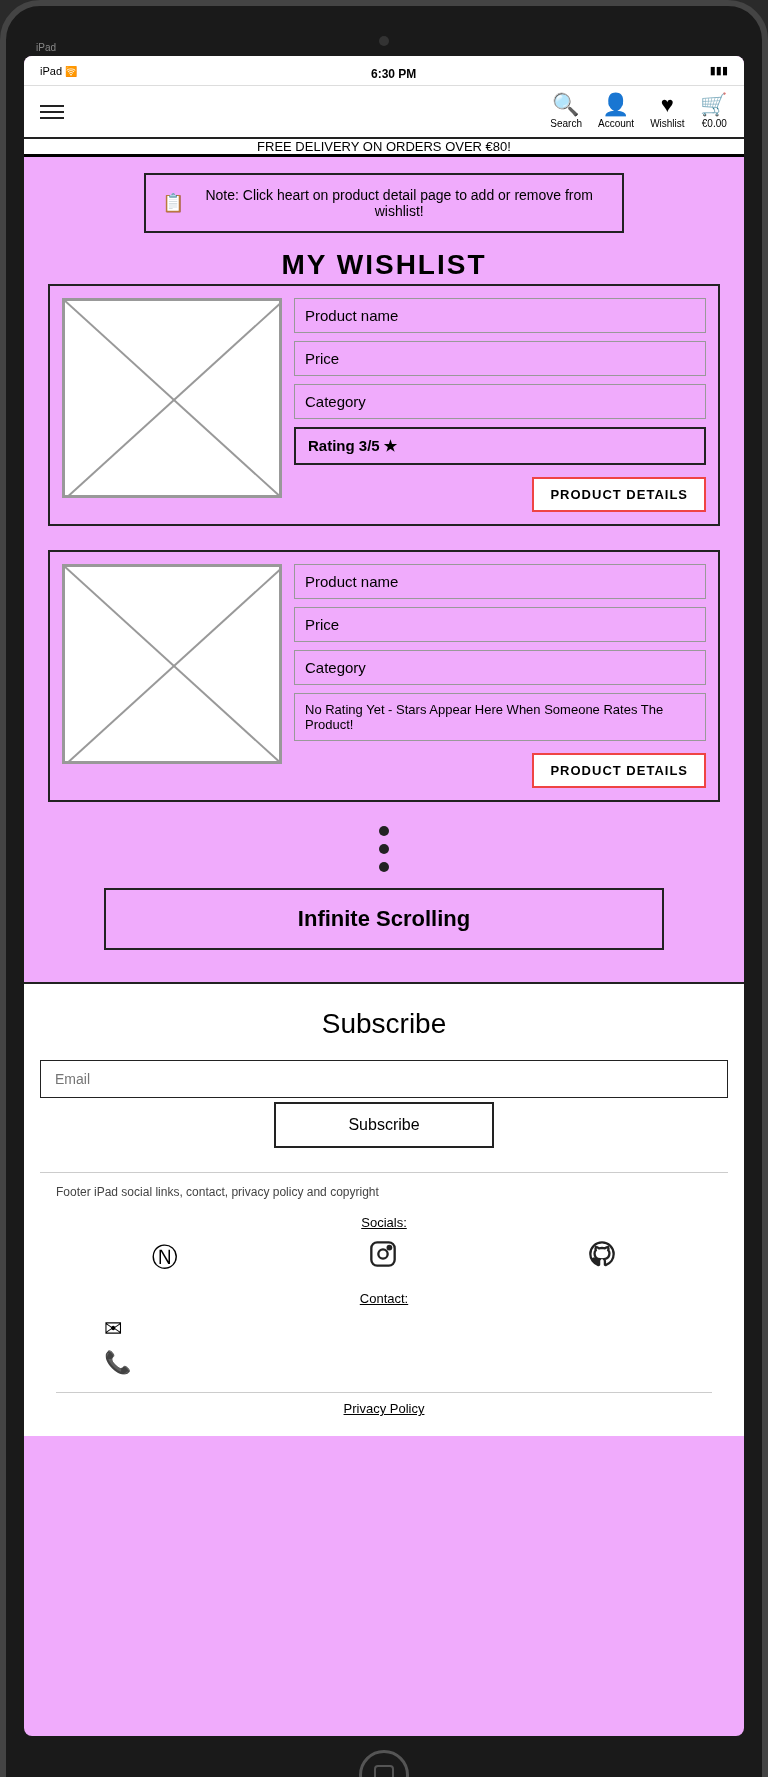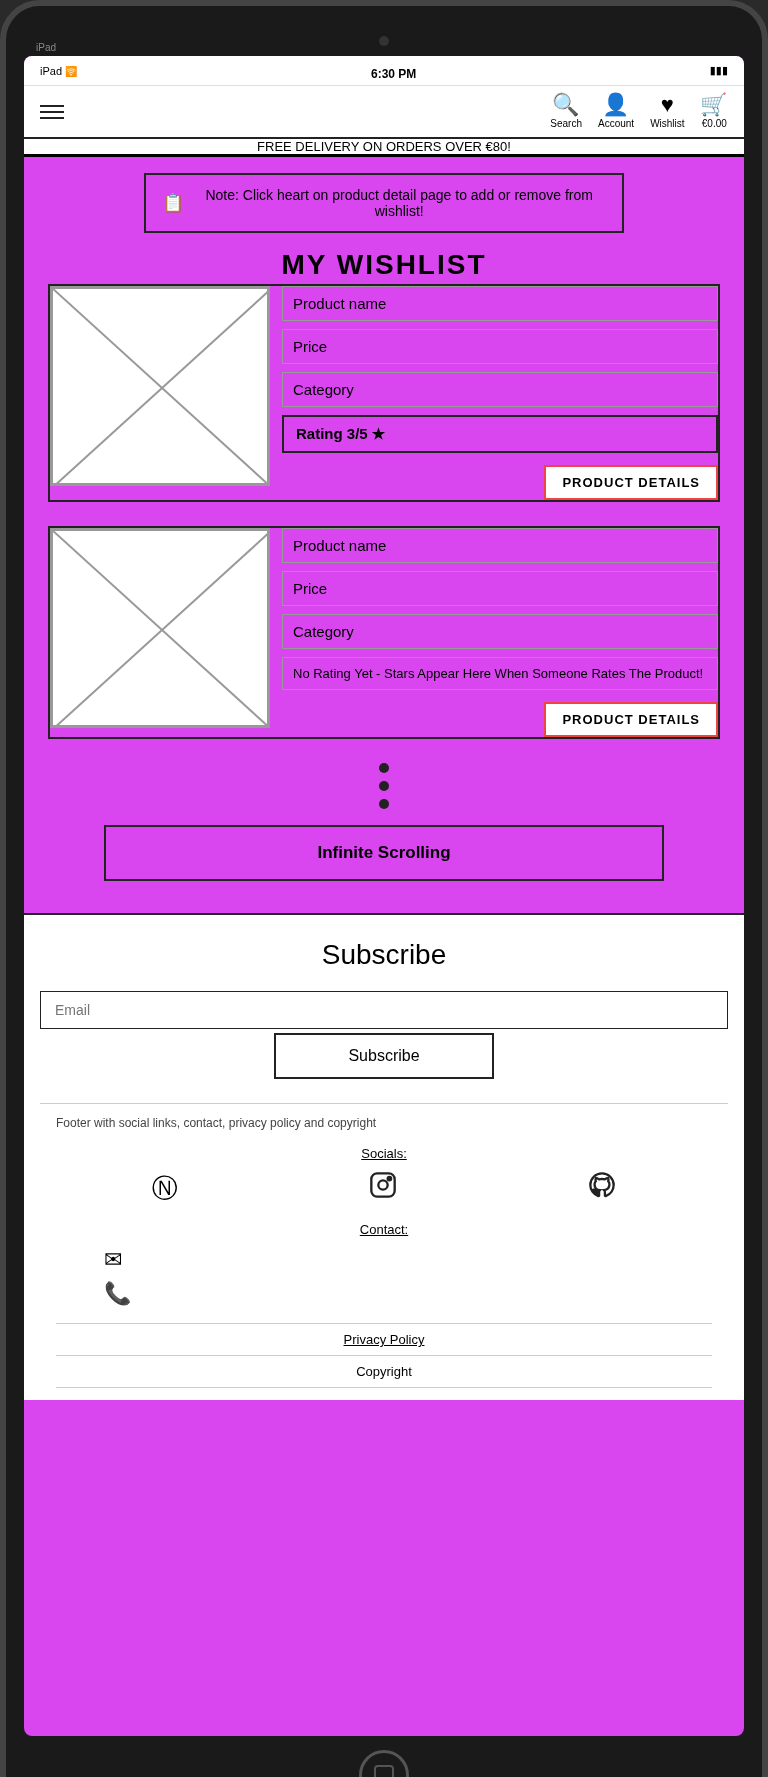--- a/index.html
+++ b/index.html
@@ -21,21 +21,21 @@
       border: 6px solid #444;
     }
     .device-camera {
       width: 10px;
       height: 10px;
       background: #333;
       border-radius: 50%;
       margin: 0 auto 10px;
     }
     .screen {
-      background: #d946ef;
+      background: #f0abfc;
       border-radius: 8px;
       overflow: hidden;
       min-height: 1680px;
     }
     
     .status-bar {
       background: #fff;
       display: flex;
       justify-content: space-between;
       align-items: center;
@@ -112,20 +112,21 @@
       font-size: 28px;
       font-weight: 900;
       letter-spacing: 2px;
       margin: 16px 0 3px;
       text-transform: uppercase;
     }
     
     .product-card {
       border: 2px solid #222;
       margin: 0 24px 24px;
+      padding: 12px;
       display: flex;
       gap: 12px;
     }
     .product-image-placeholder {
       width: 220px;
       min-width: 220px;
       height: 200px;
       border: 2px solid #999;
       position: relative;
       background: #fff;
@@ -180,21 +181,21 @@
       height: 10px;
       background: #222;
       border-radius: 50%;
     }
     
     .infinite-scroll-box {
       border: 2px solid #222;
       margin: 0 80px 32px;
       padding: 16px;
       text-align: center;
-      font-size: 17px;
+      font-size: 22px;
       font-weight: bold;
     }
     
     .footer-section {
       background: #fff;
       border-top: 2px solid #222;
       padding: 24px 16px 0;
     }
     .subscribe-title {
       text-align: center;
@@ -429,21 +430,21 @@
     </div>
 
     <div class="footer-section">
       <h2 class="subscribe-title">Subscribe</h2>
       <input class="email-input" type="email" placeholder="Email" style="">
       <button class="subscribe-btn">
         <span>Subscribe</span>
       </button>
 
       <div class="footer-bottom">
-        <p class="footer-note">Footer with social links, contact, privacy policy and copyright</p>
+        <p class="footer-note">Footer iPad social links, contact, privacy policy and copyright</p>
 
         <p class="socials-label">Socials:</p>
         <div class="social-icons-row">
           <span class="social-icon">Ⓝ</span>
           <span class="social-icon">
             <svg width="28" height="28" viewBox="0 0 24 24" fill="none" stroke="#222" stroke-width="2">
               <rect x="2" y="2" width="20" height="20" rx="5" ry="5"></rect>
               <circle cx="12" cy="12" r="4"></circle>
               <circle cx="17.5" cy="6.5" r="1.5" fill="#222"></circle>
             </svg>
@@ -455,21 +456,20 @@
           </span>
         </div>
 
         <p class="contact-label">Contact:</p>
         <div class="contact-icons-col">
           <span class="contact-icon">✉</span>
           <span class="contact-icon">📞</span>
         </div>
 
         <p class="privacy-policy">Privacy Policy</p>
-        <p class="copyright">Copyright</p>
       </div>
     </div>
 
   </div>
 
   <div class="device-home">
     <div class="device-home-inner"></div>
   </div>
 </div>
 

